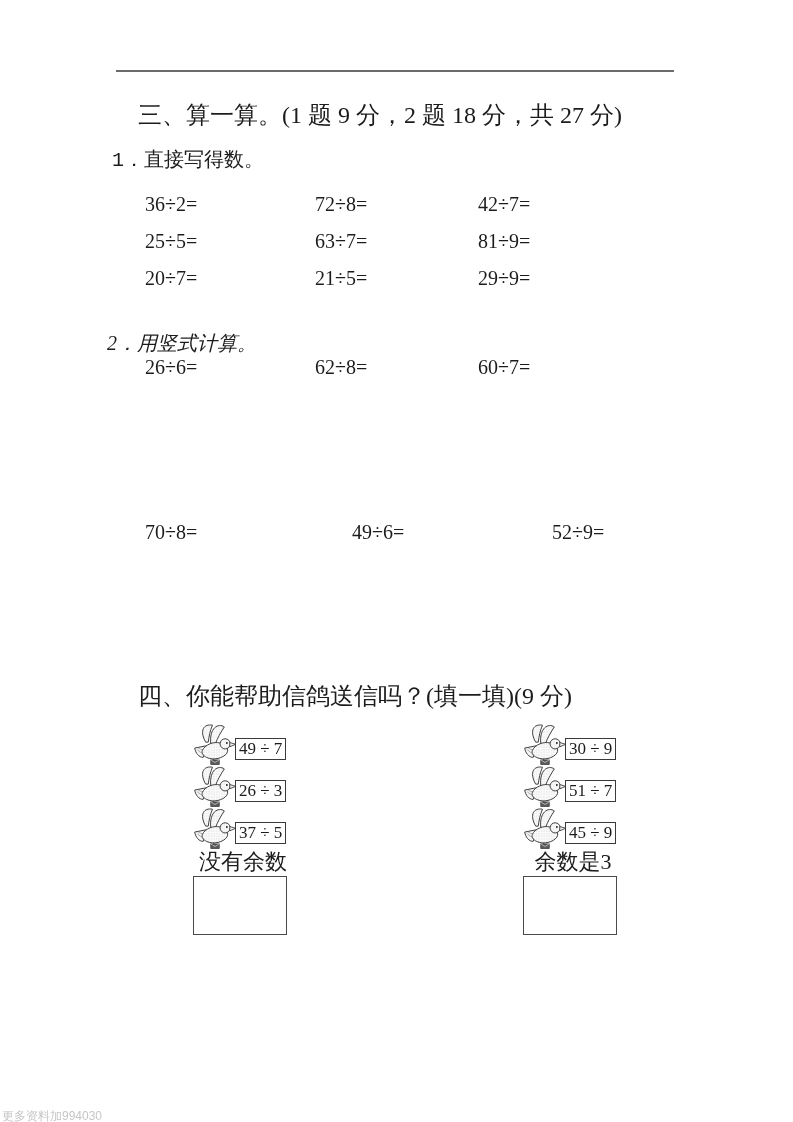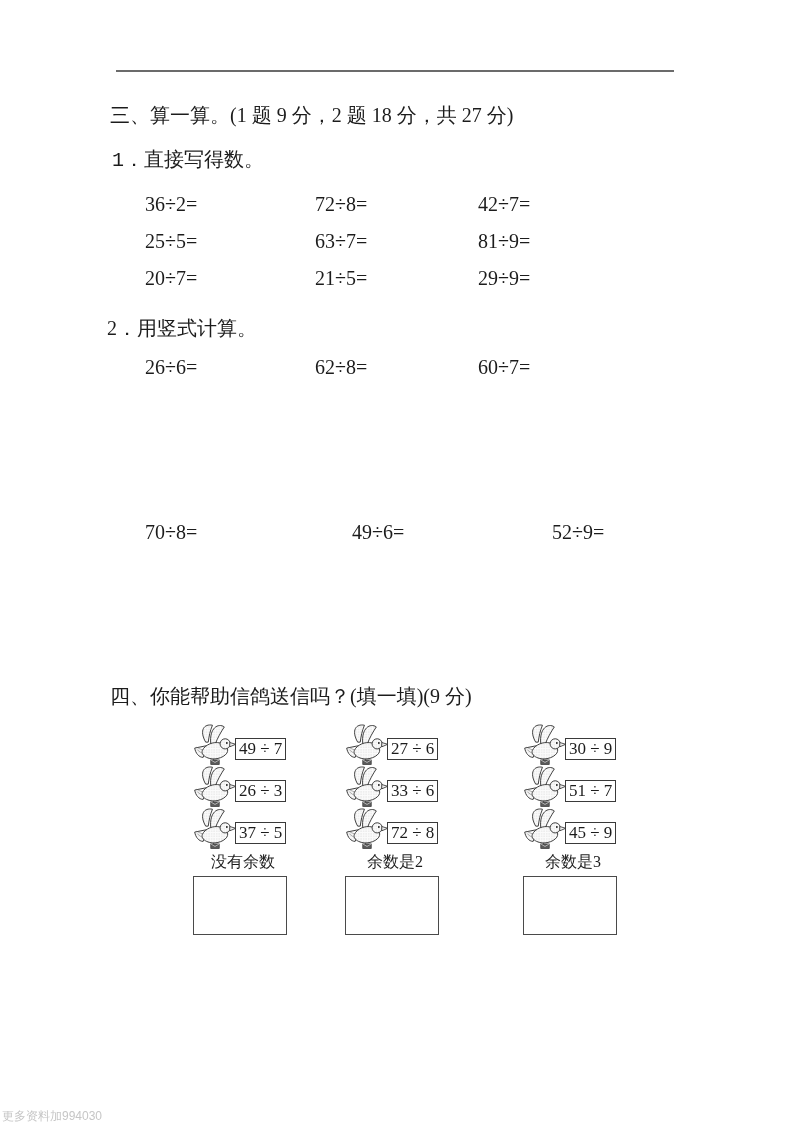--- a/index.html
+++ b/index.html
@@ -13,22 +13,23 @@
   }
   .abs { position: absolute; }
 
   .top-rule {
     left: 116px; top: 70px;
     width: 558px; height: 2px;
     background: #6b6b6b;
   }
 
   .section-title {
-    font-size: 20px; line-height: 27px;
+    font-size: 24px; line-height: 27px;
     white-space: nowrap;
+    margin-left: 28px;
   }
   .sub-label {
     font-size: 20px; line-height: 27px;
     white-space: nowrap;
   }
 
   .prob-grid {
     left: 145px;
     display: grid;
     grid-template-columns: 170px 163px 160px;
@@ -53,21 +54,21 @@
     line-height: 20px;
     padding: 0 3px;
     margin-left: -2px;
     margin-bottom: 4px;
     white-space: nowrap;
   }
   .group-label {
     margin-top: 3px;
     width: 100px;
     text-align: center;
-    font-size: 16px;
+    font-size: 22px;
     line-height: 21px;
     white-space: nowrap;
   }
   .answer-box {
     margin-top: 4px;
     width: 92px; height: 57px;
     border: 1.5px solid #4a4a4a;
     background: #fff;
   }
 
@@ -115,21 +116,21 @@
   <span class="prob">72÷8=</span>
   <span class="prob">42÷7=</span>
   <span class="prob">25÷5=</span>
   <span class="prob">63÷7=</span>
   <span class="prob">81÷9=</span>
   <span class="prob">20÷7=</span>
   <span class="prob">21÷5=</span>
   <span class="prob">29÷9=</span>
 </div>
 
-<div class="abs sub-label" style="left:107px; top:315px;">2．用竖式计算。</div>
+<div class="abs sub-label" style="left:107px; top:330px;font-style:italic;">2．用竖式计算。</div>
 
 <div class="abs prob-grid" style="top:354px;">
   <span class="prob">26÷6=</span>
   <span class="prob">62÷8=</span>
   <span class="prob">60÷7=</span>
 </div>
 
 <div class="abs prob-grid" style="top:519px;gap:37px;">
   <span class="prob">70÷8=</span>
   <span class="prob">49÷6=</span>
@@ -156,42 +157,20 @@
     <div class="pigeon-row">
       <svg class="dove" viewBox="0 0 52 52">
           <use href="#dove-shape"></use>
         </svg>
       <span class="expr-box">37 ÷ 5</span>
     </div>
     <div class="group-label">没有余数</div>
     <div class="answer-box"></div>
   </div>
 
-  <div class="pigeon-group" style="left:345px;">
-    <div class="pigeon-row">
-      <svg class="dove" viewBox="0 0 52 52">
-          <use href="#dove-shape"></use>
-        </svg>
-      <span class="expr-box">27 ÷ 6</span>
-    </div>
-    <div class="pigeon-row">
-      <svg class="dove" viewBox="0 0 52 52">
-          <use href="#dove-shape"></use>
-        </svg>
-      <span class="expr-box">33 ÷ 6</span>
-    </div>
-    <div class="pigeon-row">
-      <svg class="dove" viewBox="0 0 52 52">
-          <use href="#dove-shape"></use>
-        </svg>
-      <span class="expr-box">72 ÷ 8</span>
-    </div>
-    <div class="group-label">余数是2</div>
-    <div class="answer-box"></div>
-  </div>
 
   <div class="pigeon-group" style="left:523px;">
     <div class="pigeon-row">
       <svg class="dove" viewBox="0 0 52 52">
           <use href="#dove-shape"></use>
         </svg>
       <span class="expr-box">30 ÷ 9</span>
     </div>
     <div class="pigeon-row">
       <svg class="dove" viewBox="0 0 52 52">

